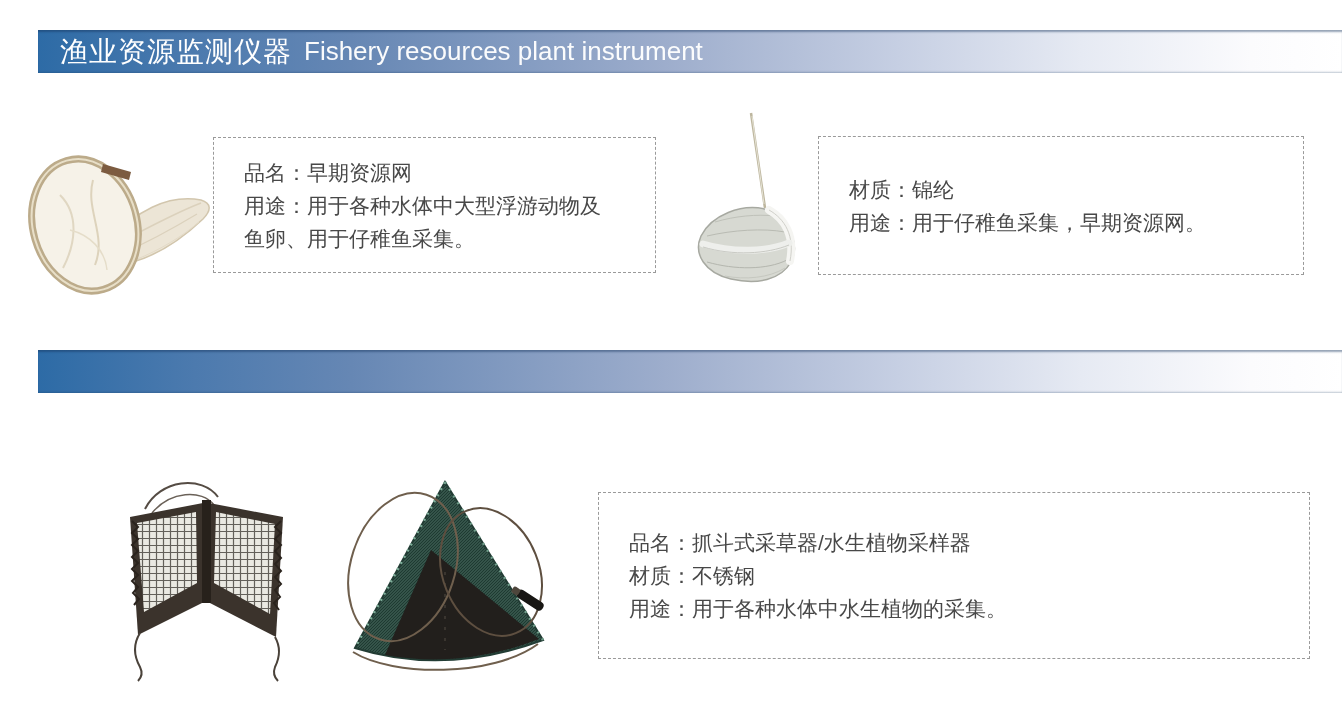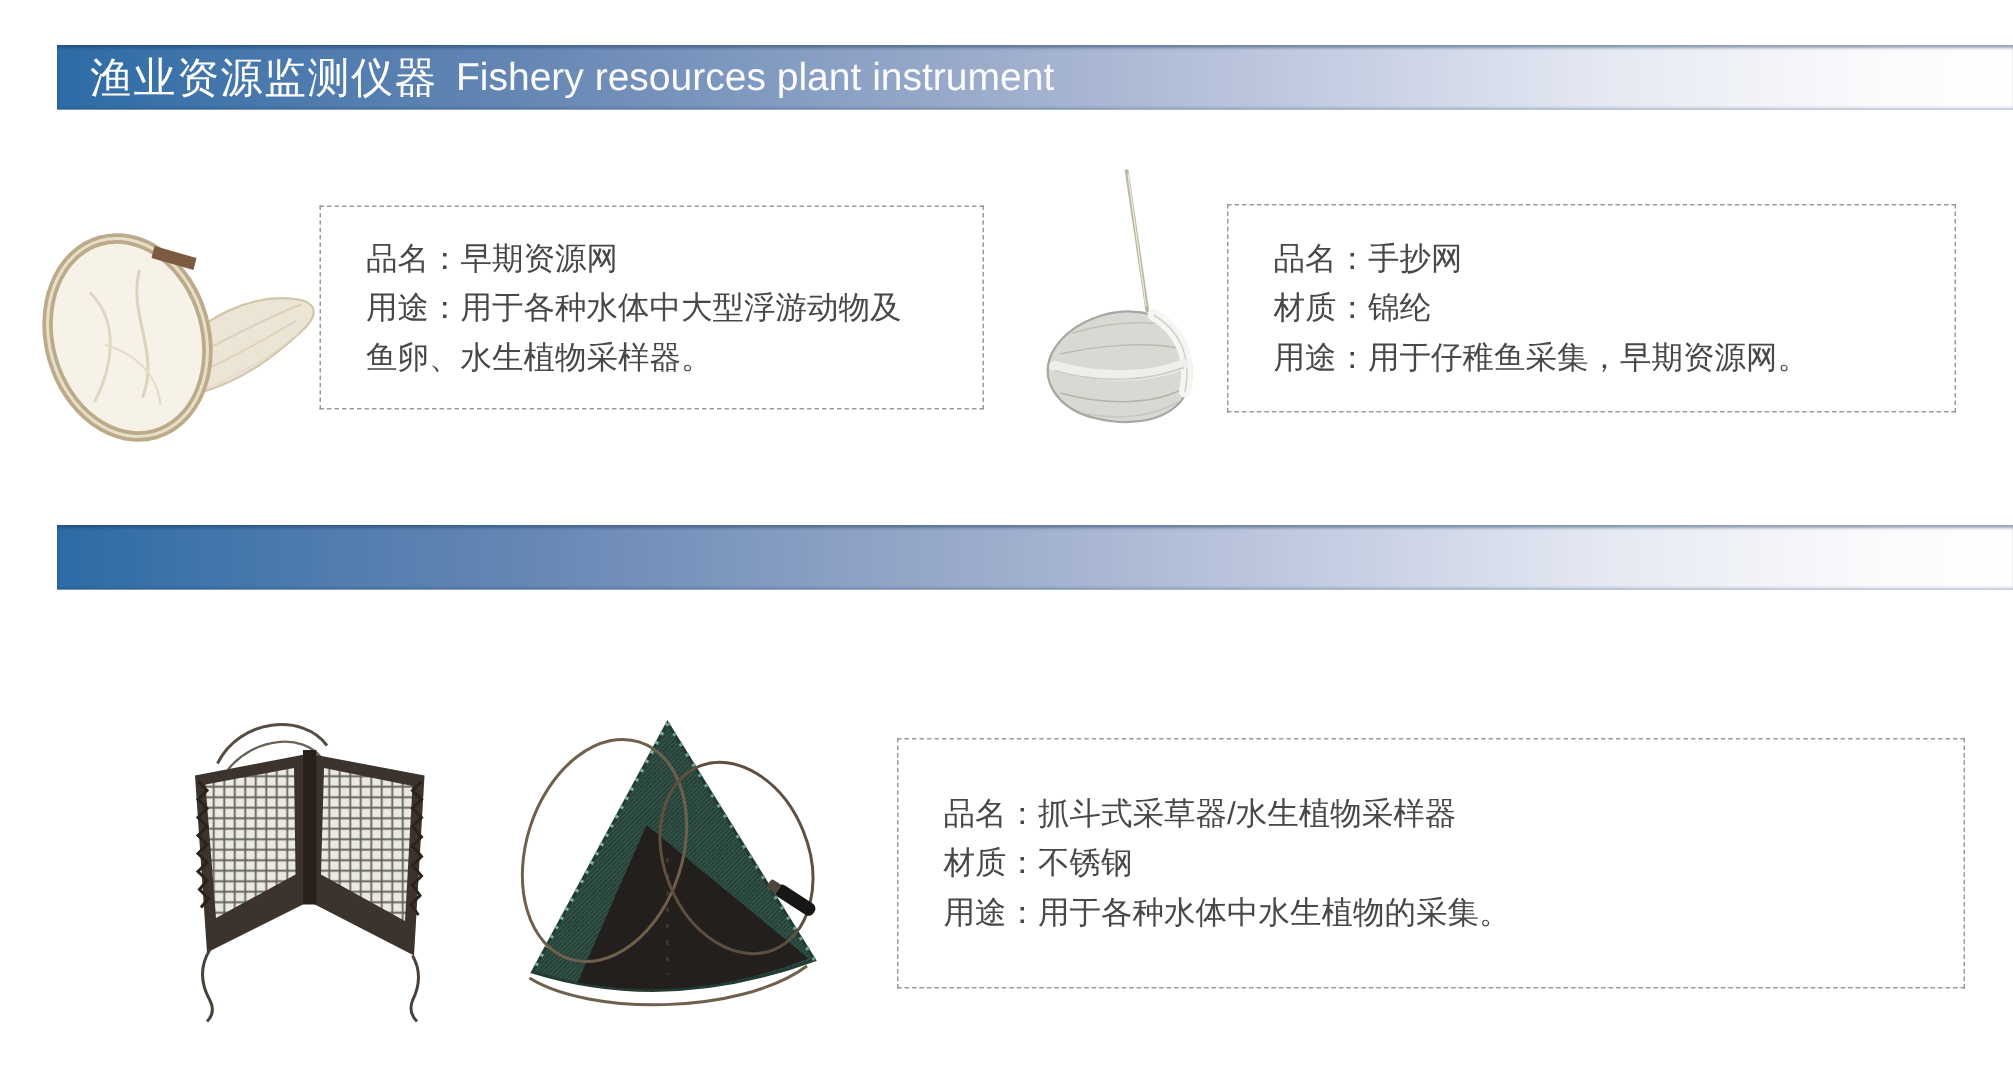--- a/index.html
+++ b/index.html
@@ -89,21 +89,21 @@
       <path d="M78,40 C70,70 92,95 80,125" stroke="#ddd3bc" stroke-width="2" fill="none"></path>
       <path d="M55,90 C75,95 90,110 92,130" stroke="#e5ddc9" stroke-width="1.5" fill="none"></path>
 
       <path d="M88,24 L116,32 L114,40 L86,32 Z" fill="#7c5b40"></path>
     </svg>
   </div>
 
   <div class="spec-box spec-box-1">
     <div>品名：早期资源网</div>
     <div>用途：用于各种水体中大型浮游动物及</div>
-    <div>鱼卵、水生植物采样器。</div>
+    <div>鱼卵、用于仔稚鱼采集。</div>
   </div>
 
   <div class="product-img img-2">
     <svg viewBox="0 0 130 190" xmlns="http://www.w3.org/2000/svg">
 
       <path d="M66,1 L80,96" stroke="#bdb69e" stroke-width="2.5" fill="none"></path>
       <path d="M67,4 L79,92" stroke="#efede2" stroke-width="0.8" fill="none"></path>
 
       <path d="M84,98 C56,90 26,104 16,124 C8,142 20,161 46,167 C72,173 96,168 106,150 C114,135 108,112 84,98 Z" fill="#d7d9d2" stroke="#a7a9a1" stroke-width="1.5"></path>
 
@@ -114,21 +114,20 @@
 
       <path d="M84,98 C100,107 110,124 105,149" stroke="#f5f5f2" stroke-width="8" fill="none" stroke-linecap="round"></path>
       <path d="M84,98 C100,107 110,124 105,149" stroke="#d0d0ca" stroke-width="1" fill="none"></path>
 
       <path d="M18,132 C48,141 82,140 104,131" stroke="#eeefec" stroke-width="7" fill="none" stroke-linecap="round"></path>
       <path d="M18,135 C48,144 82,142 104,133" stroke="#c9cac4" stroke-width="1" fill="none"></path>
     </svg>
   </div>
 
   <div class="spec-box spec-box-2">
-    <div>品名：手抄网</div>
     <div>材质：锦纶</div>
     <div>用途：用于仔稚鱼采集，早期资源网。</div>
   </div>
 
   <div class="band band-2">
   </div>
 
   <div class="product-img img-3">
     <svg viewBox="0 0 240 220" xmlns="http://www.w3.org/2000/svg">
       <defs>

